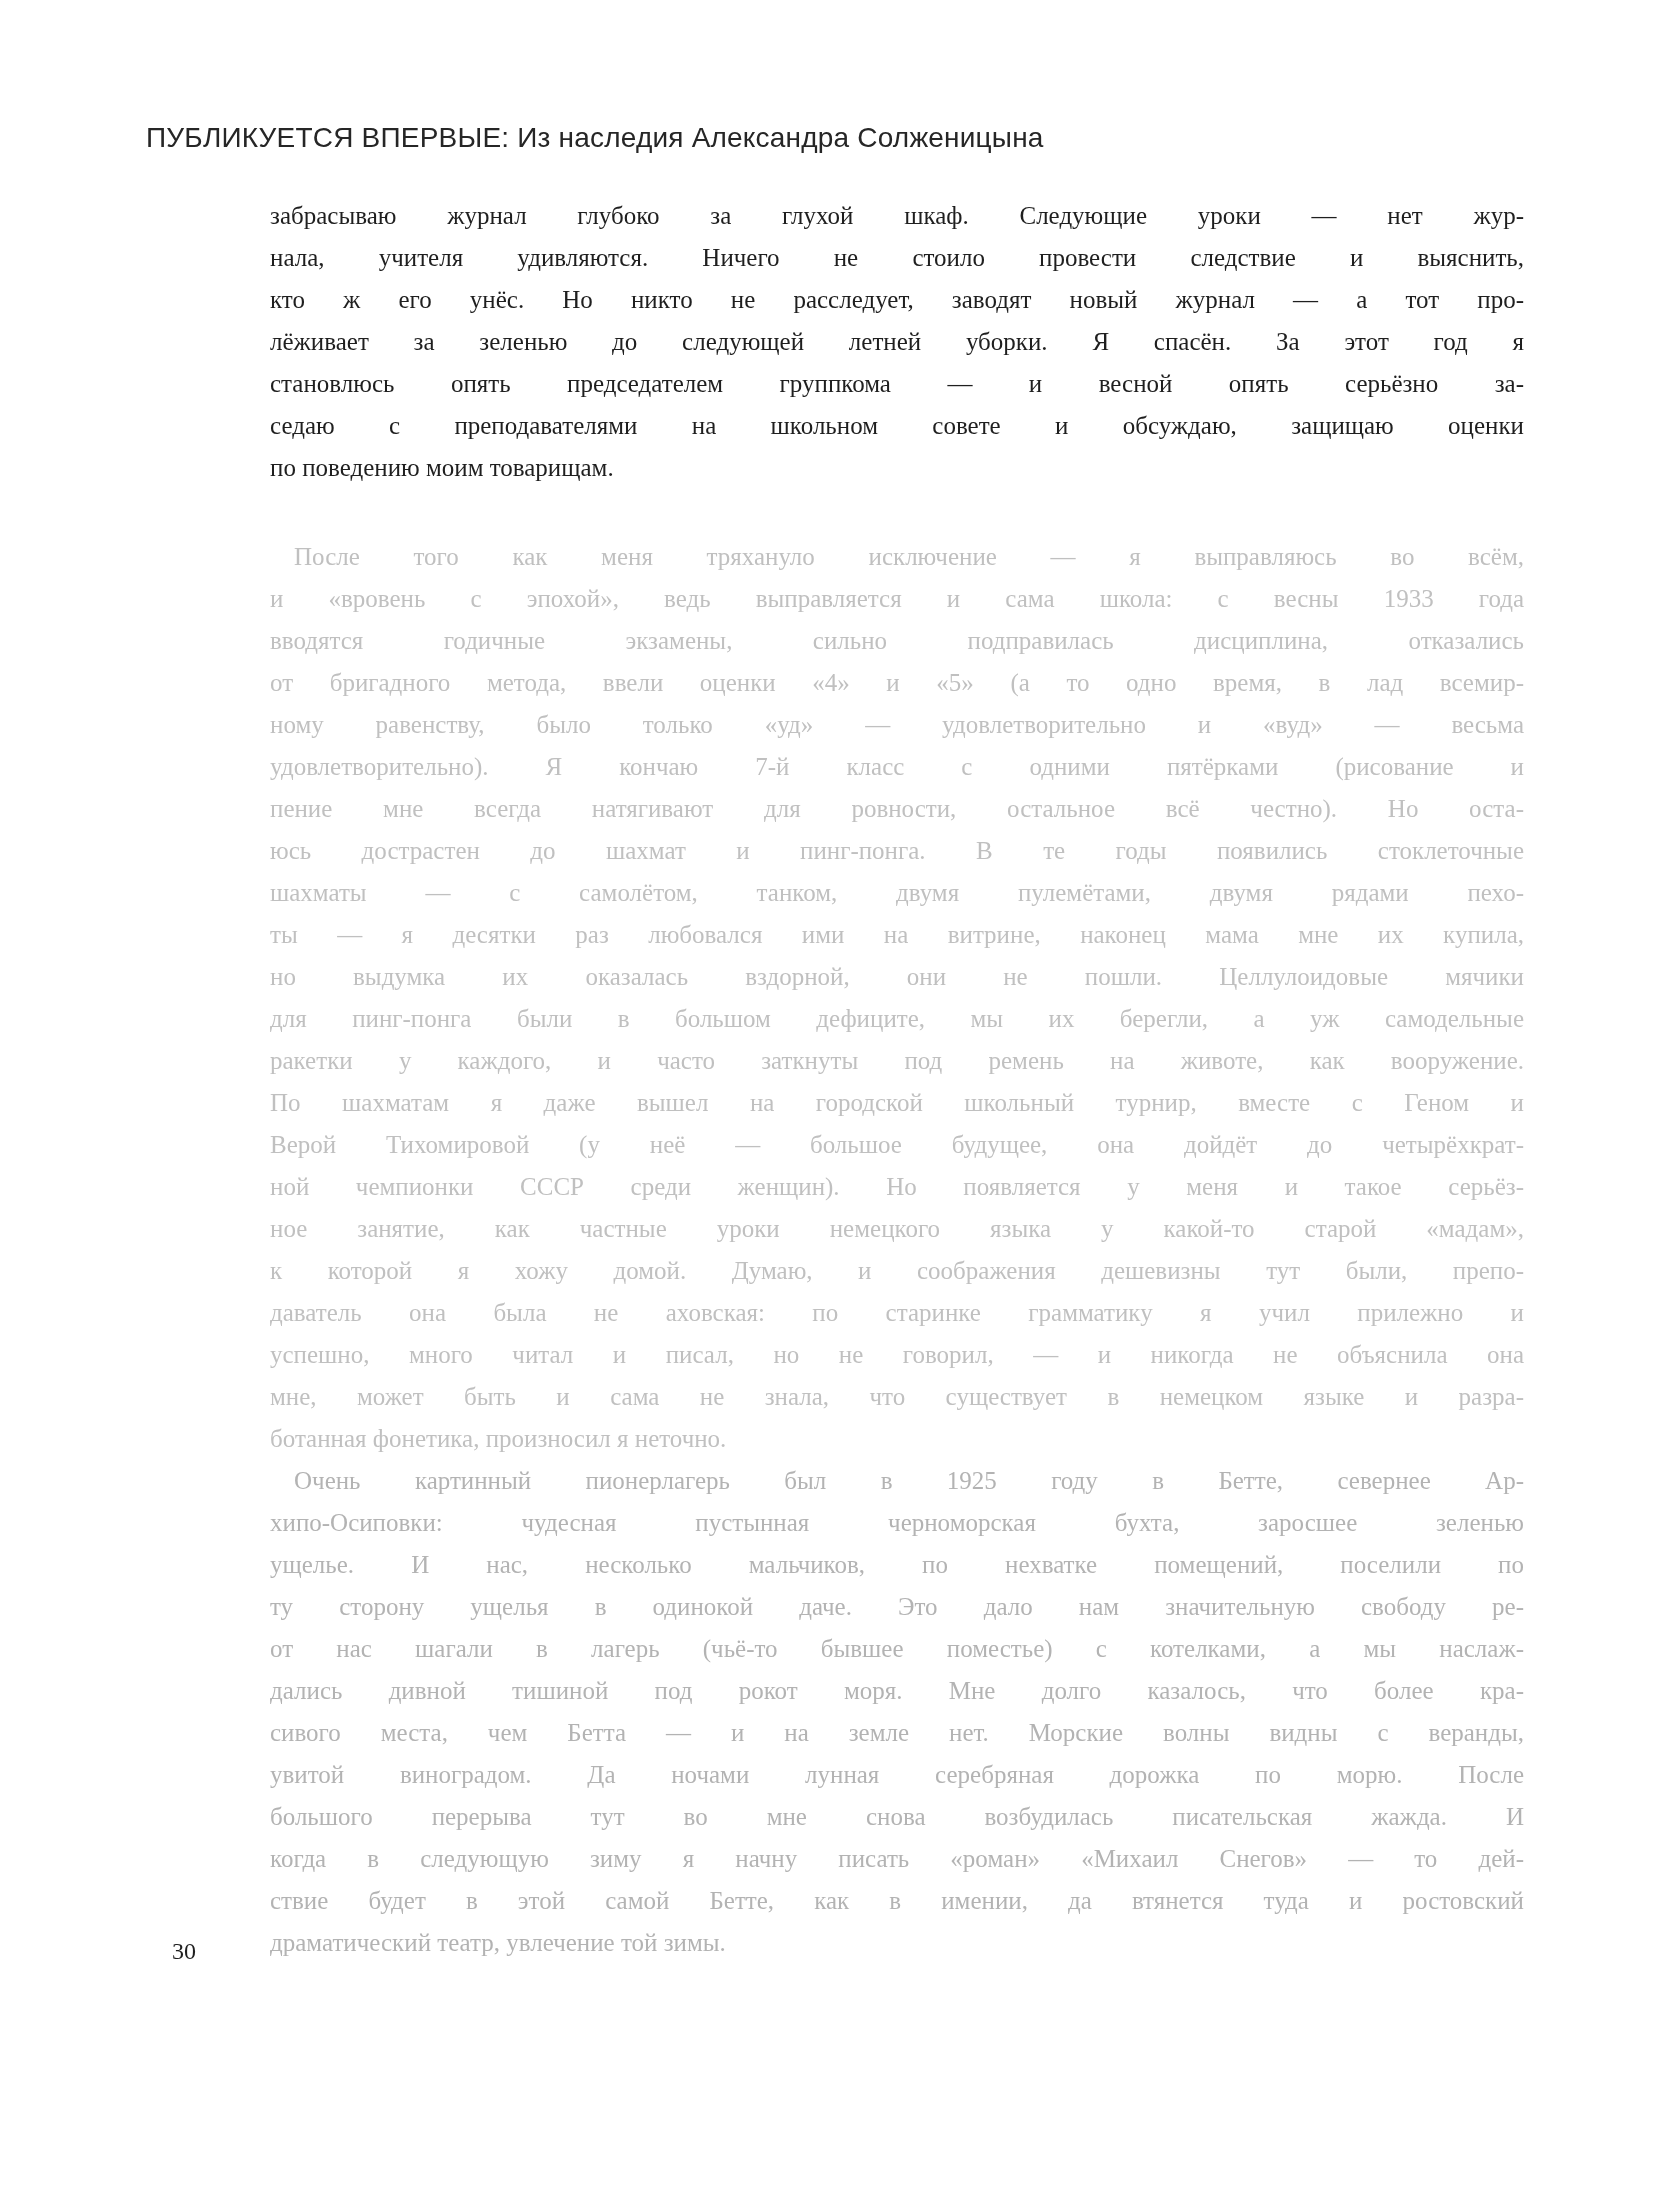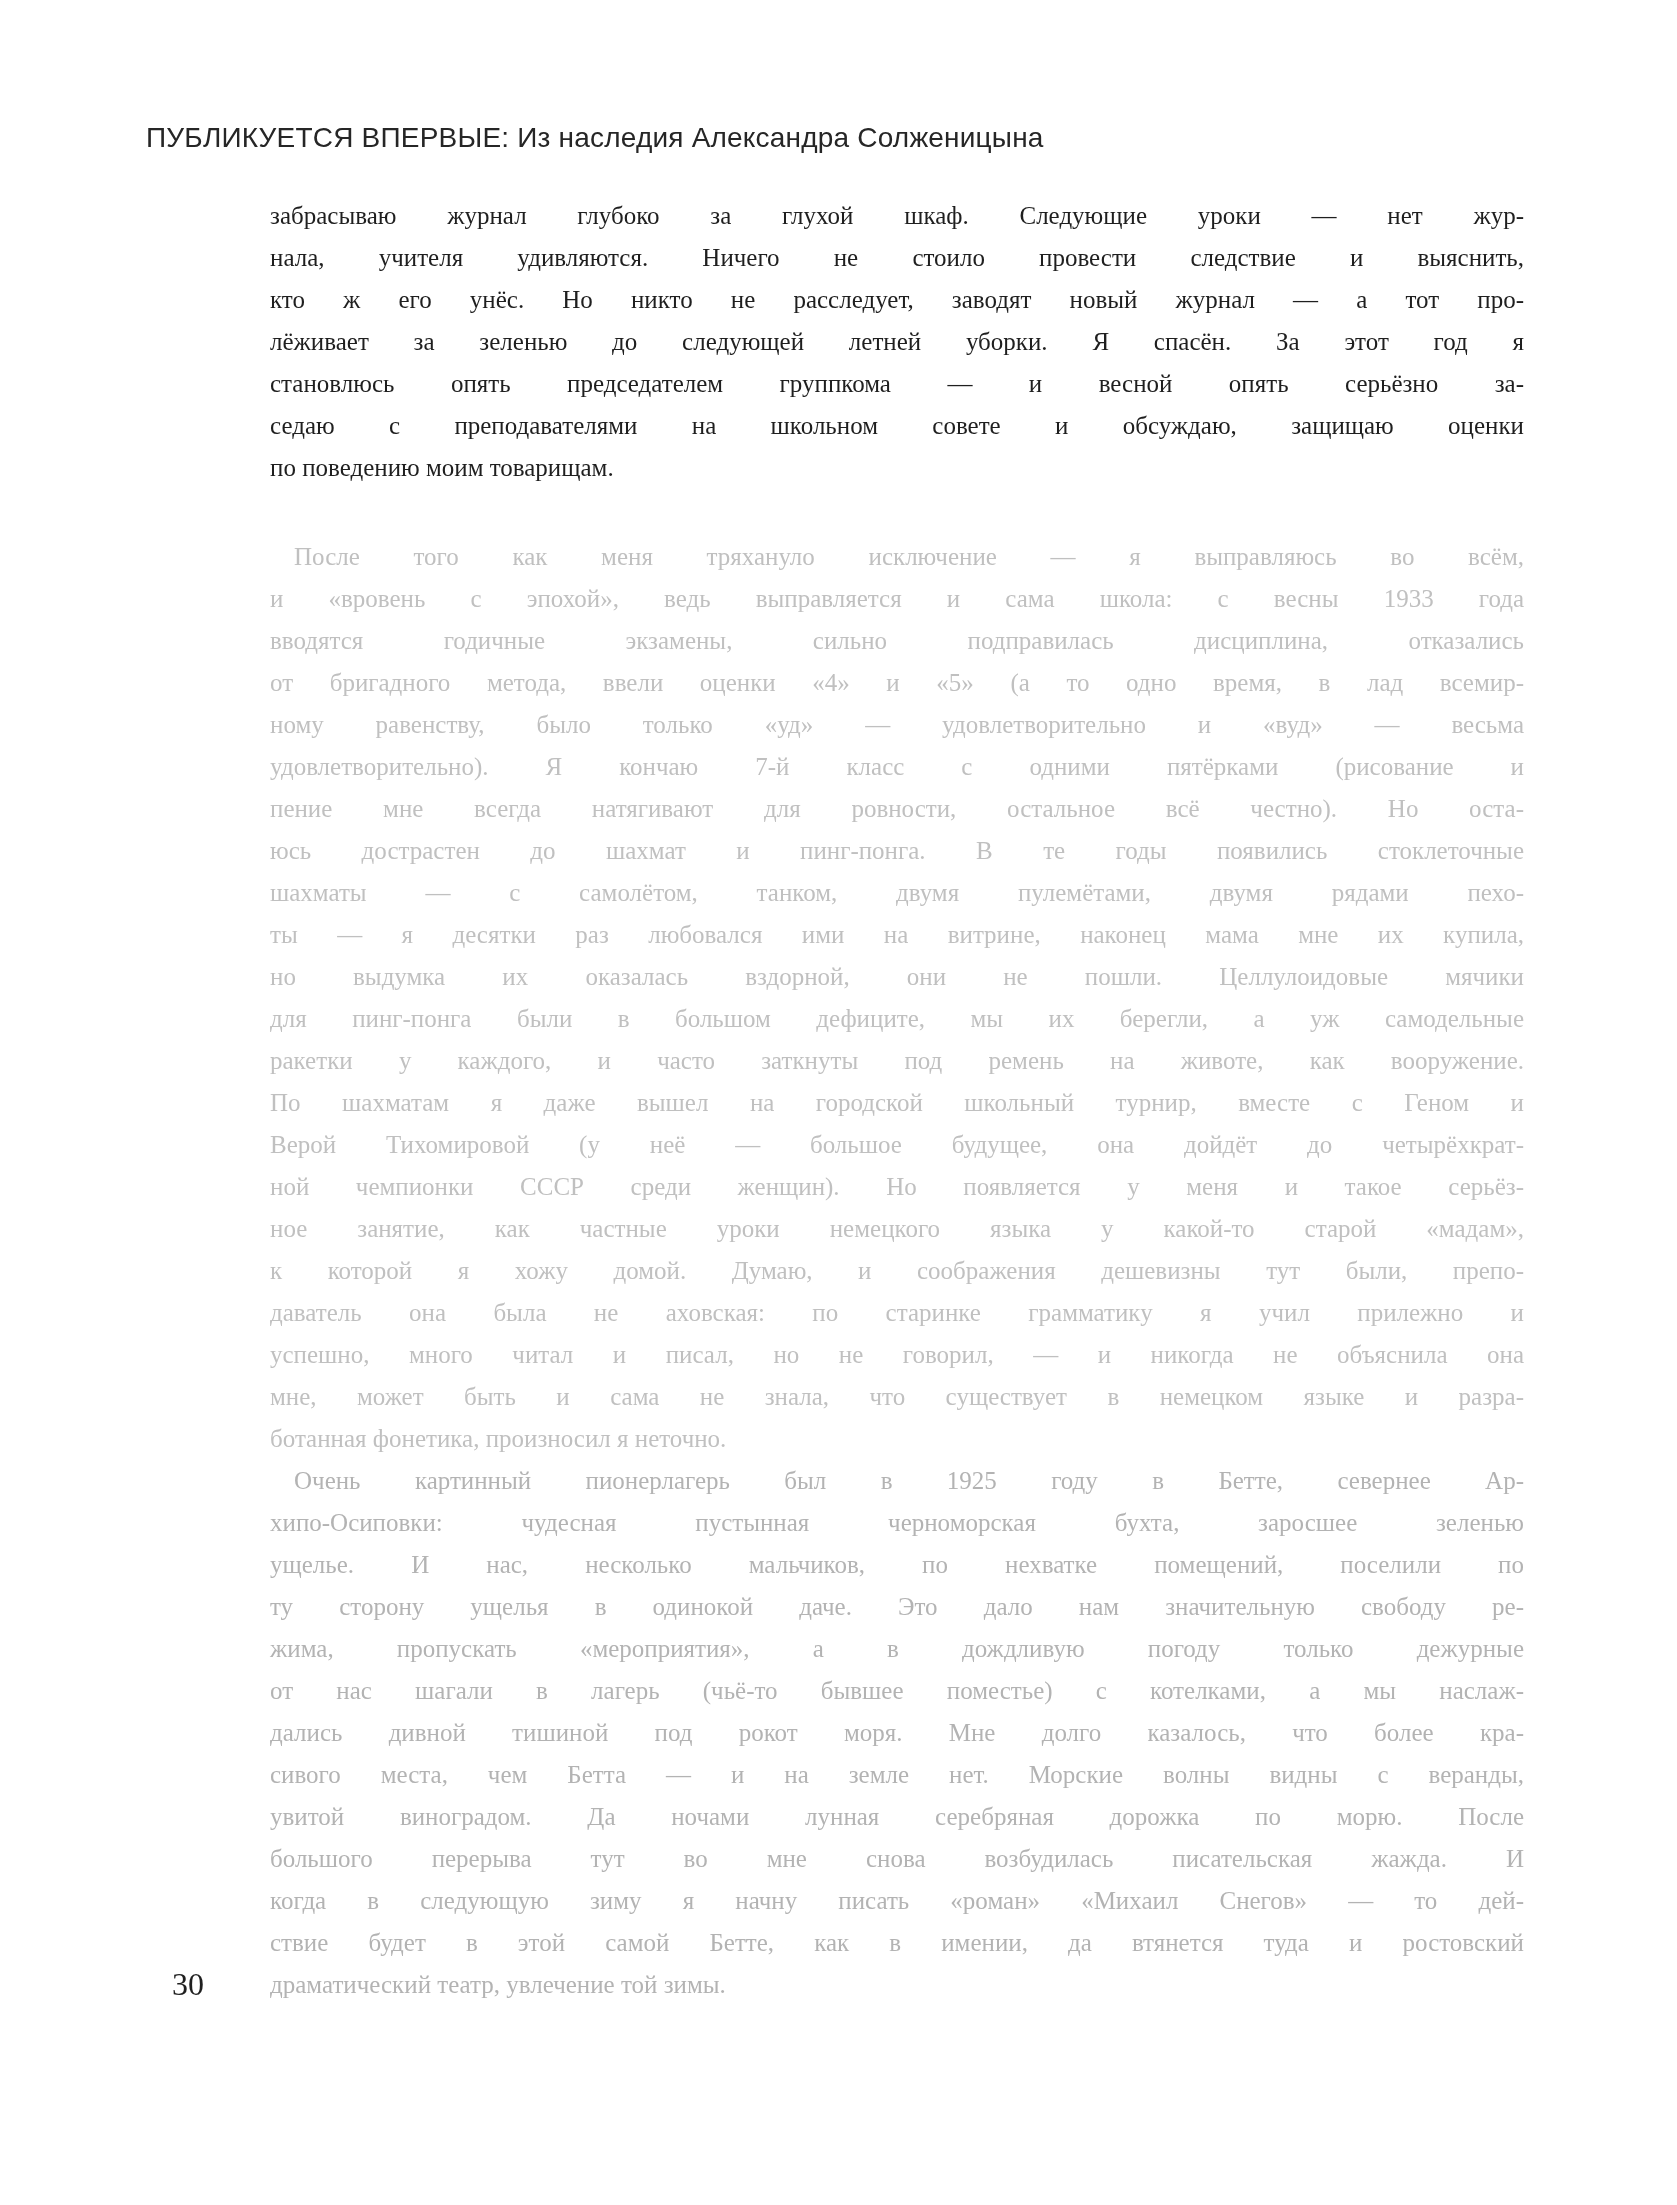--- a/index.html
+++ b/index.html
@@ -35,23 +35,22 @@
     text-align: justify;
     text-align-last: justify;
     text-justify: inter-word;
   }
   .line.last { text-align-last: left; }
   .line.indent { text-indent: 24px; }
   .page-number {
     position: absolute;
     left: 172px;
     top: 1938px;
-    font-size: 32px;
+    font-size: 24px;
     color: #1f1f1f;
-    margin-top: 28px;
   }
 </style>
 </head>
 <body>
 
 <div class="page">
   <div class="running-header">ПУБЛИКУЕТСЯ ВПЕРВЫЕ: Из наследия Александра Солженицына</div>
 
   <div class="body-text" id="body-text">
       <div class="paragraph gap-after" style="color: rgb(31, 31, 31);">
@@ -85,21 +84,20 @@
         <div class="line">даватель она была не аховская: по старинке грамматику я учил прилежно и</div>
         <div class="line">успешно, много читал и писал, но не говорил, — и никогда не объяснила она</div>
         <div class="line">мне, может быть и сама не знала, что существует в немецком языке и разра-</div>
         <div class="line last">ботанная фонетика, произносил я неточно.</div>
       </div>
       <div class="paragraph" style="color: rgb(179, 179, 179);">
         <div class="line indent">Очень картинный пионерлагерь был в 1925 году в Бетте, севернее Ар-</div>
         <div class="line">хипо-Осиповки: чудесная пустынная черноморская бухта, заросшее зеленью</div>
         <div class="line">ущелье. И нас, несколько мальчиков, по нехватке помещений, поселили по</div>
         <div class="line">ту сторону ущелья в одинокой даче. Это дало нам значительную свободу ре-</div>
-        <div class="line">жима, пропускать «мероприятия», а в дождливую погоду только дежурные</div>
         <div class="line">от нас шагали в лагерь (чьё-то бывшее поместье) с котелками, а мы наслаж-</div>
         <div class="line">дались дивной тишиной под рокот моря. Мне долго казалось, что более кра-</div>
         <div class="line">сивого места, чем Бетта — и на земле нет. Морские волны видны с веранды,</div>
         <div class="line">увитой виноградом. Да ночами лунная серебряная дорожка по морю. После</div>
         <div class="line">большого перерыва тут во мне снова возбудилась писательская жажда. И</div>
         <div class="line">когда в следующую зиму я начну писать «роман» «Михаил Снегов» — то дей-</div>
         <div class="line">ствие будет в этой самой Бетте, как в имении, да втянется туда и ростовский</div>
         <div class="line last">драматический театр, увлечение той зимы.</div>
       </div>
     </div>

